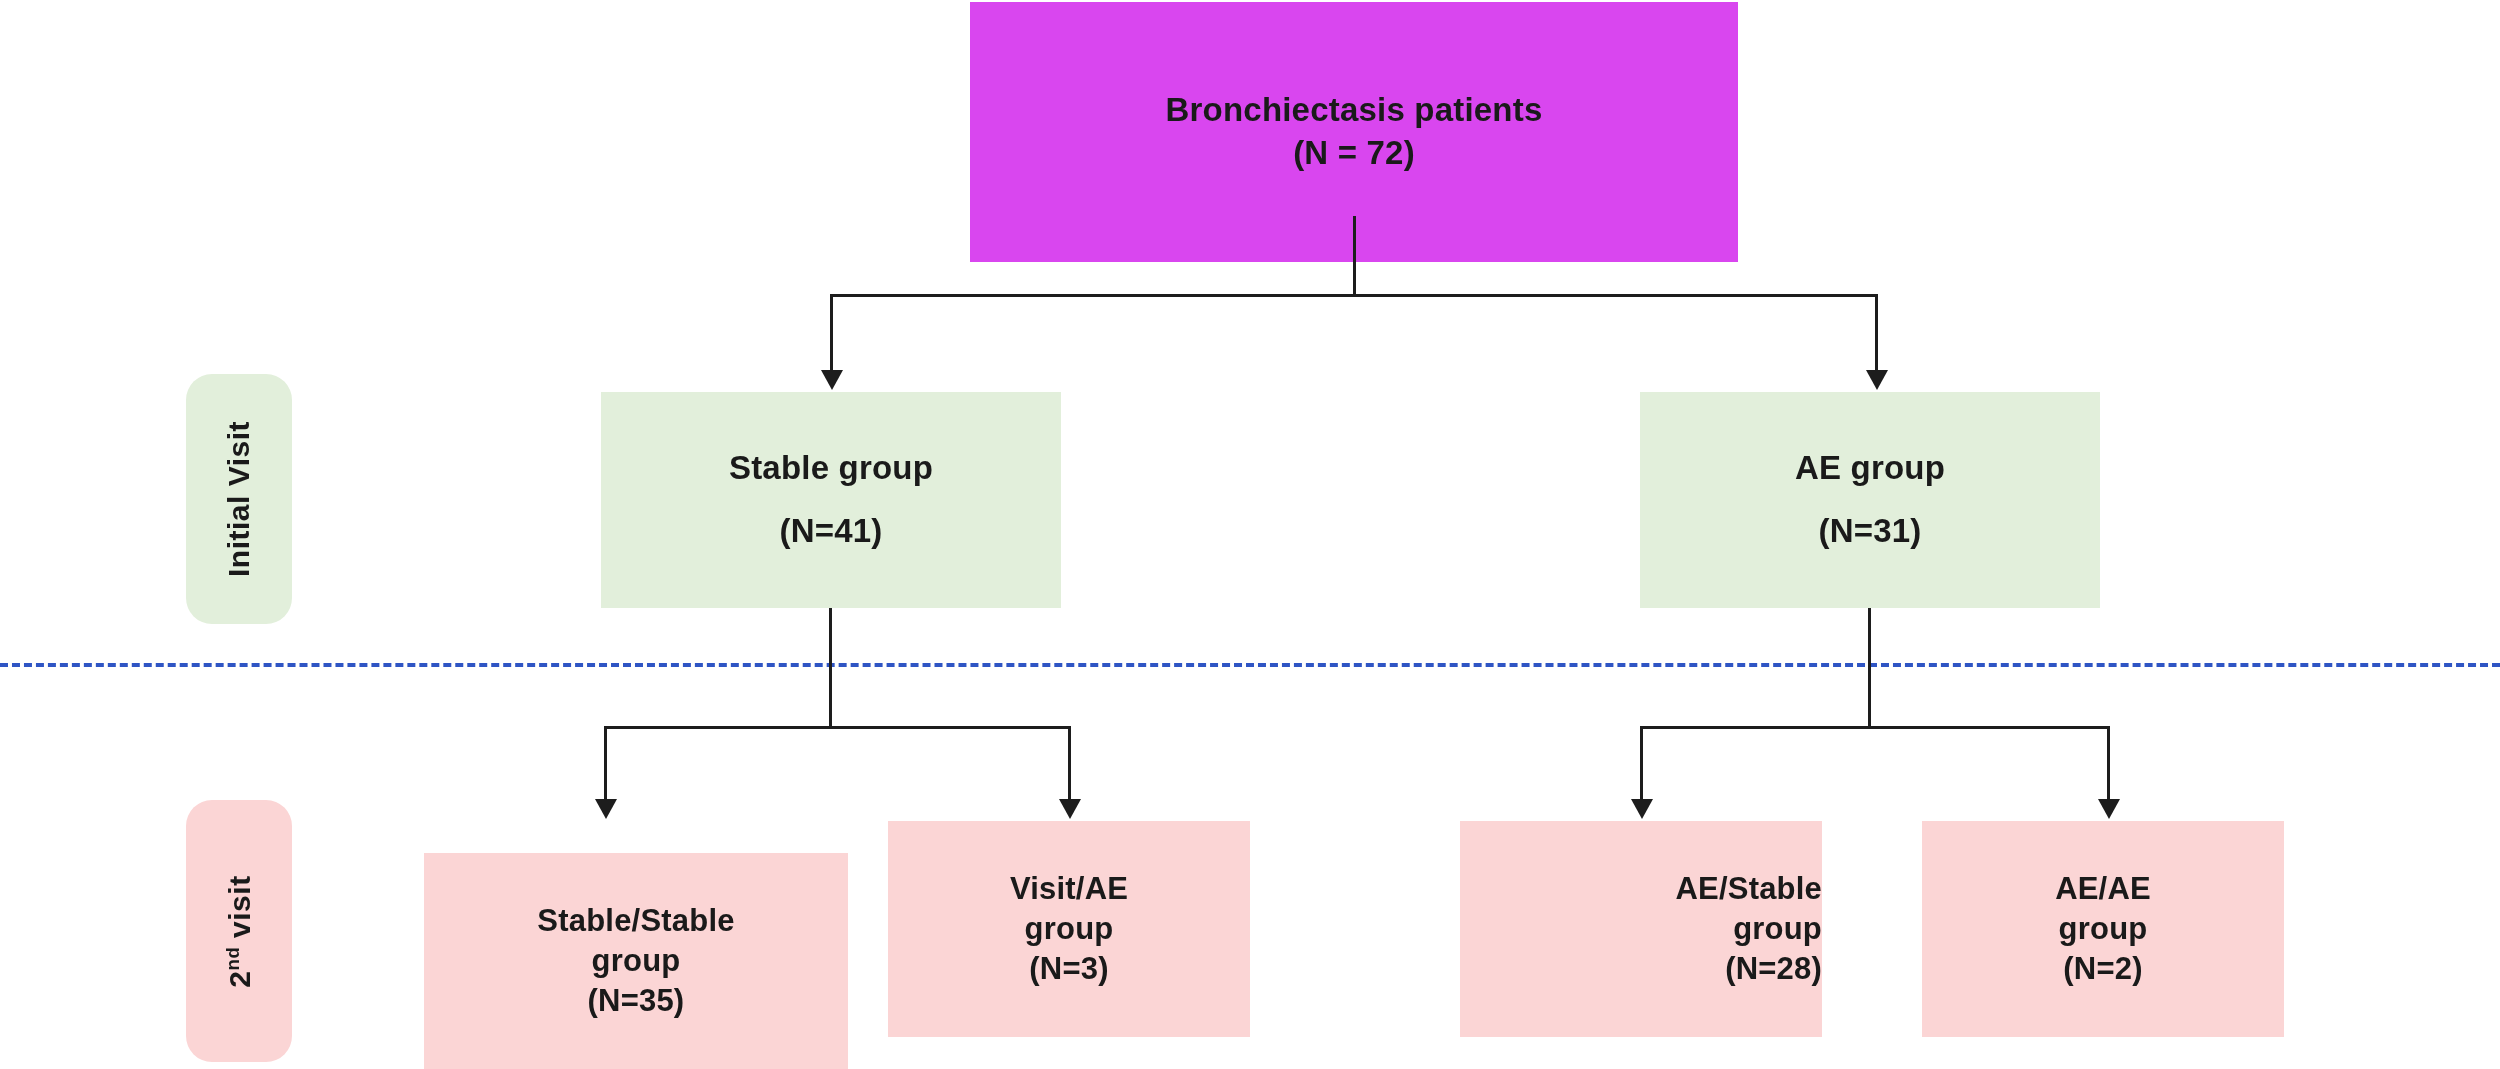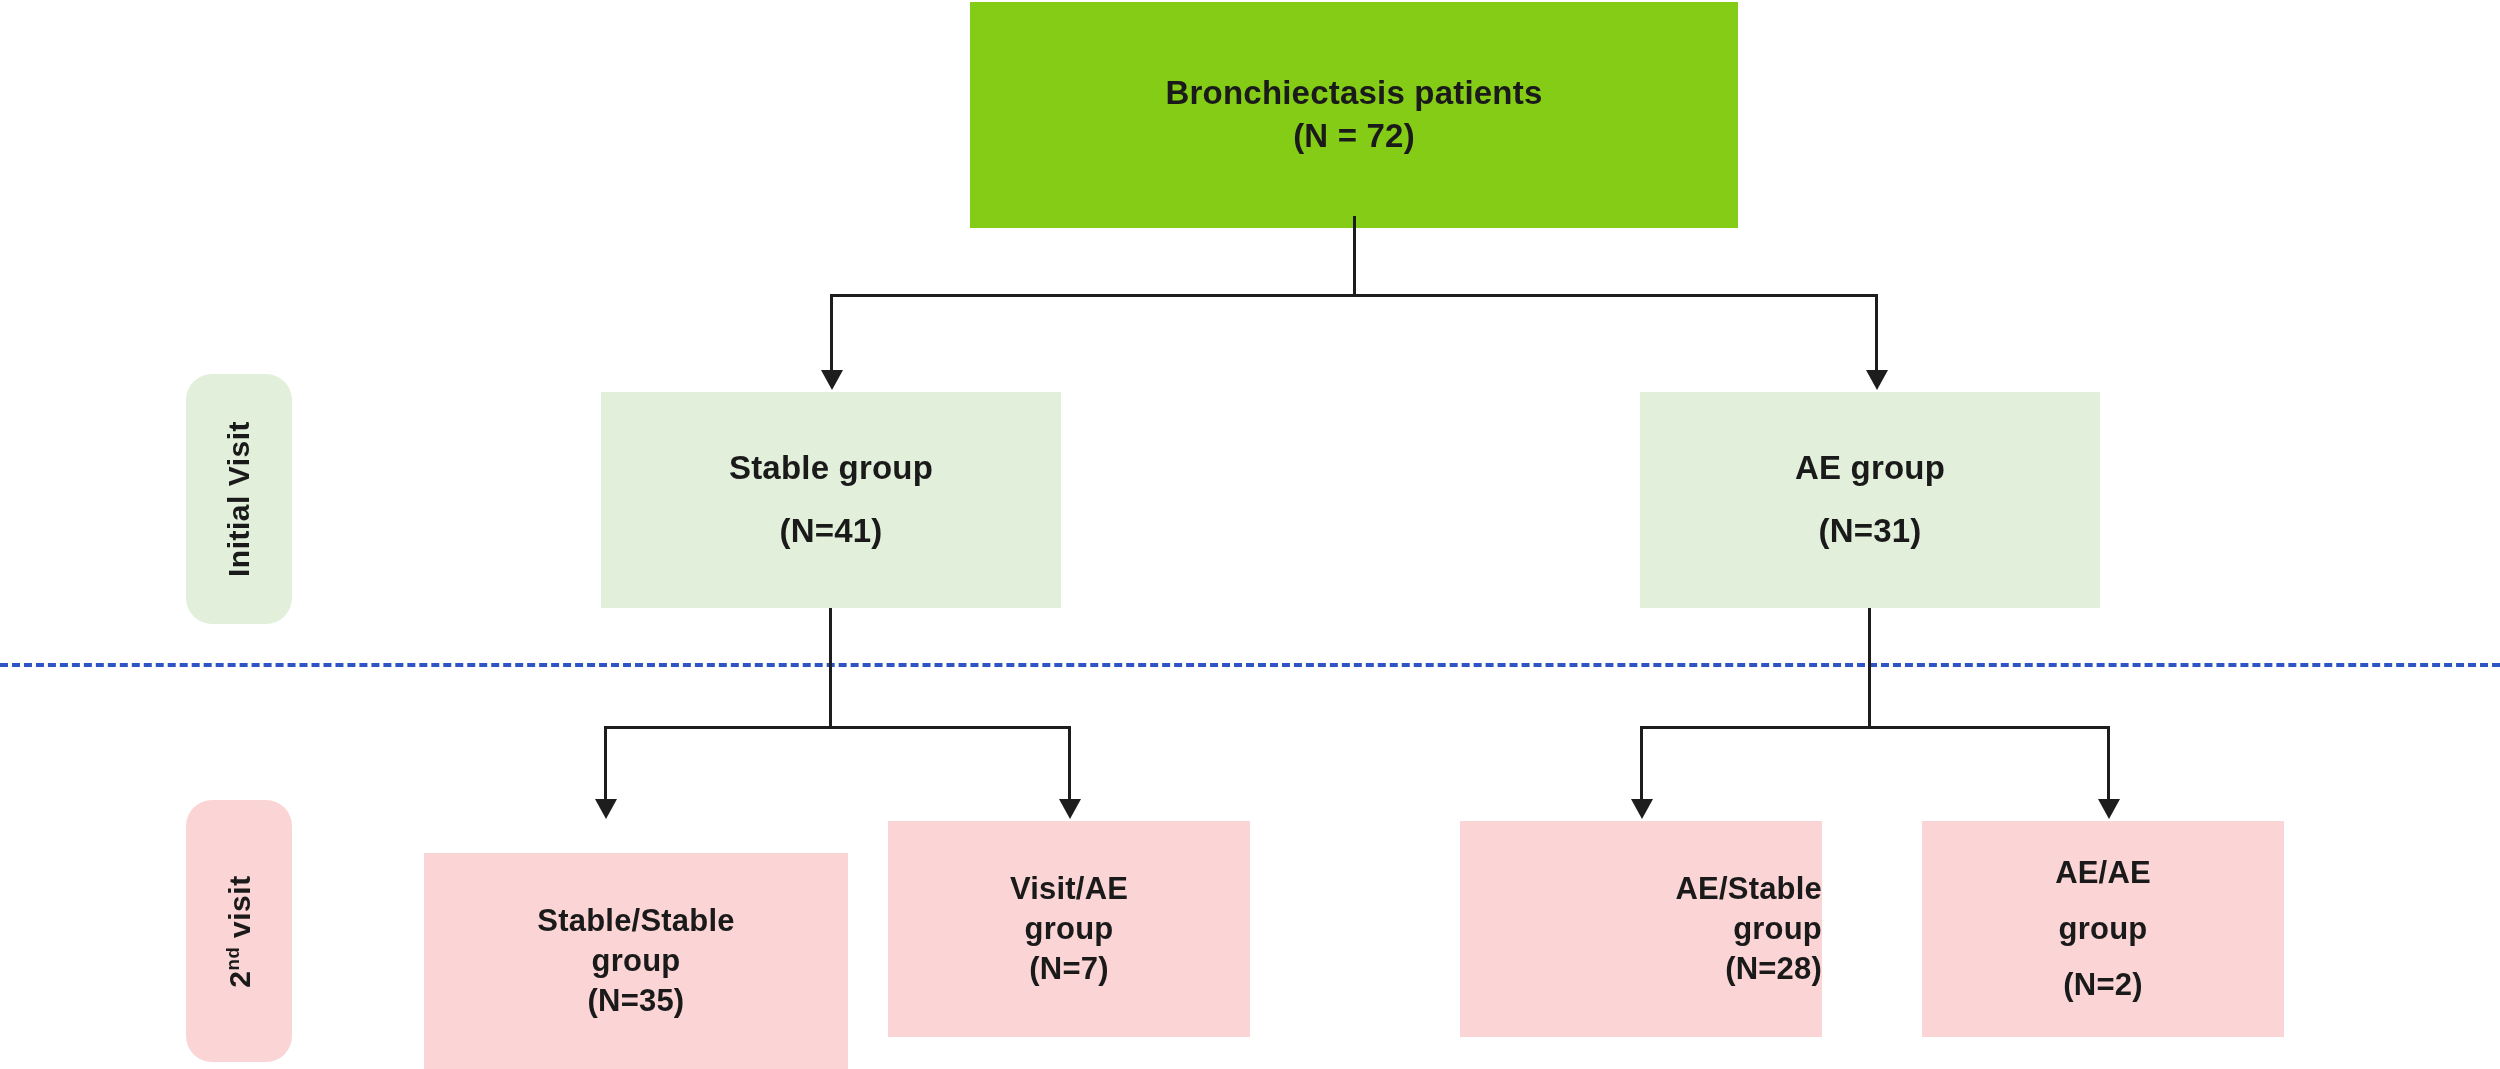--- a/index.html
+++ b/index.html
@@ -29,22 +29,22 @@
     text-align: center;
     color: #1a1a1a;
     font-weight: bold;
     line-height: 1.30;
     letter-spacing: 0.2px;
   }
   .node .line { display: block; white-space: nowrap; }
 
   .node-root {
     left: 970px;  top: 2px;
-    width: 768px; height: 226px;
-    background: #84cc16;
+    width: 768px; height: 260px;
+    background: #d946ef;
     font-size: 33px;
   }
   .node-level2 {
     width: 460px; height: 216px;
     background: #e2efdb;
     font-size: 33px;
     top: 392px;
     gap: 20px;
   }
   .node-stable { left: 601px; }
@@ -52,21 +52,21 @@
 
   .node-level3 {
     height: 216px;
     background: #fbd5d5;
     font-size: 31px;
     top: 821px;
   }
   .n3-a { left: 424px;  width: 424px; margin-top: 32px; }
   .n3-b { left: 888px;  width: 362px; }
   .n3-c { left: 1460px; width: 362px; align-items: flex-end; }
-  .n3-d { left: 1922px; width: 362px; gap: 16px; }
+  .n3-d { left: 1922px; width: 362px; }
 
   
   .stage {
     position: absolute;
     box-sizing: border-box;
     border-radius: 26px;
     display: flex;
     align-items: center;
     justify-content: center;
     color: #1a1a1a;
@@ -162,21 +162,21 @@
 
   <div class="node node-level3 n3-a">
     <span class="line">Stable/Stable</span>
     <span class="line">group</span>
     <span class="line">(N=35)</span>
   </div>
 
   <div class="node node-level3 n3-b">
     <span class="line">Visit/AE</span>
     <span class="line">group</span>
-    <span class="line">(N=7)</span>
+    <span class="line">(N=3)</span>
   </div>
 
   <div class="node node-level3 n3-c">
     <span class="line">AE/Stable</span>
     <span class="line">group</span>
     <span class="line">(N=28)</span>
   </div>
 
   <div class="node node-level3 n3-d">
     <span class="line">AE/AE</span>

